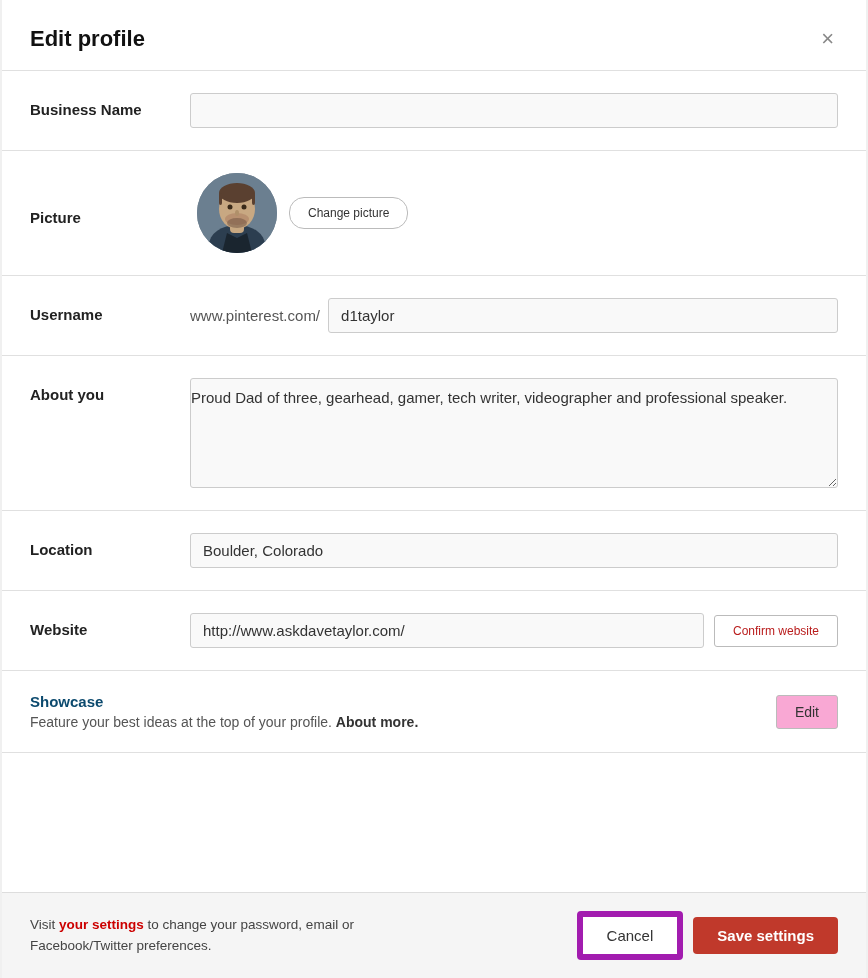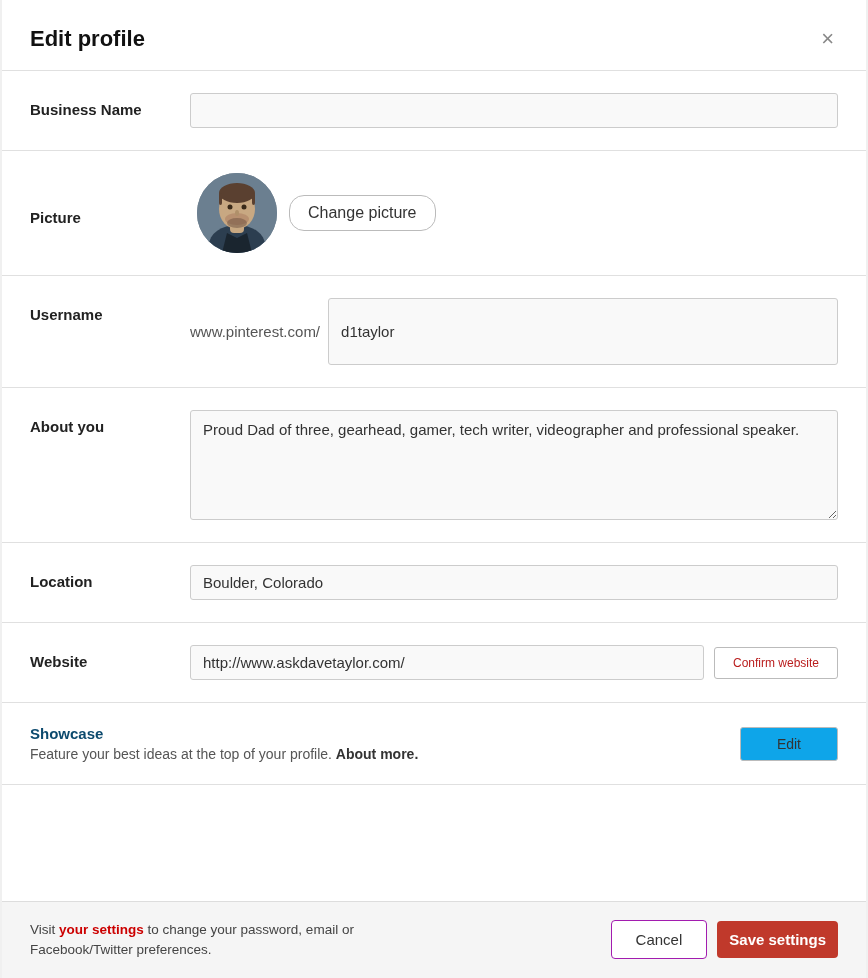--- a/index.html
+++ b/index.html
@@ -78,21 +78,21 @@
       width: 100%;
     }
     .username-prefix {
       font-size: 15px;
       color: #555;
       white-space: nowrap;
       margin-right: 8px;
     }
     .username-input {
       flex: 1;
-      padding: 24px 12px;
+      padding: 8px 12px;
       border: 1px solid #ccc;
       border-radius: 3px;
       font-size: 15px;
       background: #f9f9f9;
       color: #333;
       outline: none;
     }
     .picture-row {
       align-items: center;
       gap: 7px;
@@ -110,28 +110,28 @@
     }
     .avatar-circle svg {
       width: 80px;
       height: 80px;
     }
     .change-picture-btn {
       padding: 8px 18px;
       border: 1px solid #bbb;
       border-radius: 15px;
       background: #fff;
-      font-size: 16px;
+      font-size: 12px;
       color: #333;
       cursor: pointer;
       font-weight: 500;
     }
     .about-textarea {
       width: 100%;
-      padding: 10px 12px;
+      padding: 10px 0;
       border: 1px solid #ccc;
       border-radius: 3px;
       font-size: 15px;
       background: #f9f9f9;
       color: #333;
       resize: vertical;
       min-height: 110px;
       outline: none;
       font-family: inherit;
     }
@@ -174,24 +174,24 @@
     .showcase-desc {
       font-size: 14px;
       color: #555;
     }
     .showcase-desc .learn-more {
       font-weight: 700;
       color: #333;
       text-decoration: none;
     }
     .edit-btn {
-      padding: 8px 36px;
+      padding: 8px 18px;
       border: 1px solid #bbb;
       border-radius: 3px;
-      background: #0ea5e9;
+      background: #f9a8d4;
       font-size: 14px;
       color: #333;
       cursor: pointer;
       font-weight: 500;
       flex-shrink: 0;
     }
     .footer {
       display: flex;
       justify-content: space-between;
       align-items: center;
@@ -212,30 +212,30 @@
       text-decoration: none;
     }
     .footer-actions {
       display: flex;
       gap: 10px;
       align-items: center;
       flex-shrink: 0;
     }
     .cancel-btn {
       padding: 10px 24px;
-      border: 1px solid #a21caf;
+      border: 6px solid #a21caf;
       border-radius: 4px;
       background: #fff;
       font-size: 15px;
       color: #333;
       cursor: pointer;
       font-weight: 500;
     }
     .save-btn {
-      padding: 10px 12px;
+      padding: 10px 24px;
       border: none;
       border-radius: 4px;
       background: #c0392b;
       font-size: 15px;
       color: #fff;
       cursor: pointer;
       font-weight: 700;
     }
   </style>
 </head>

